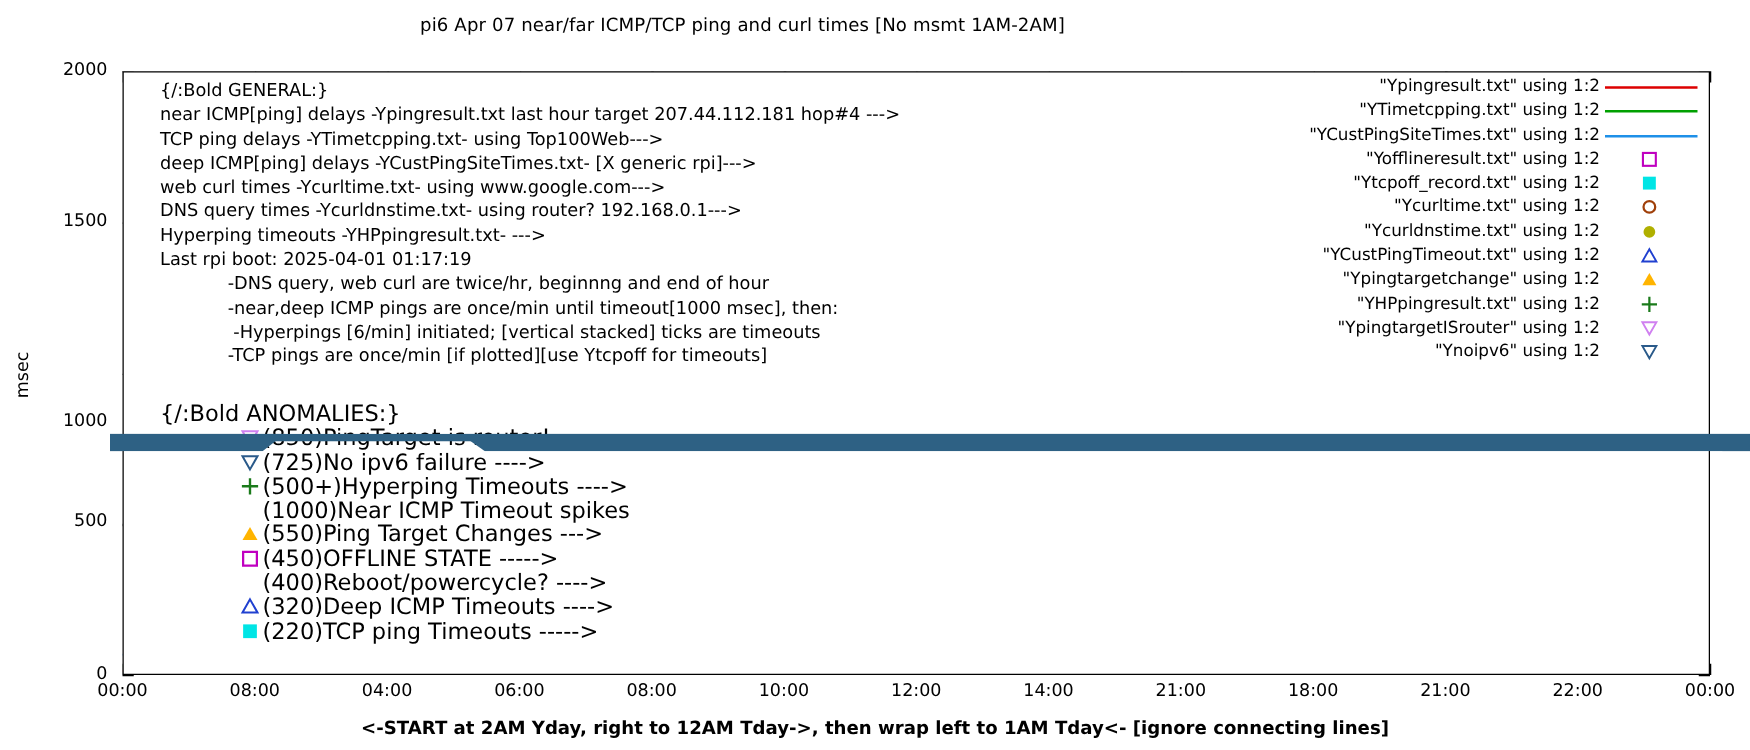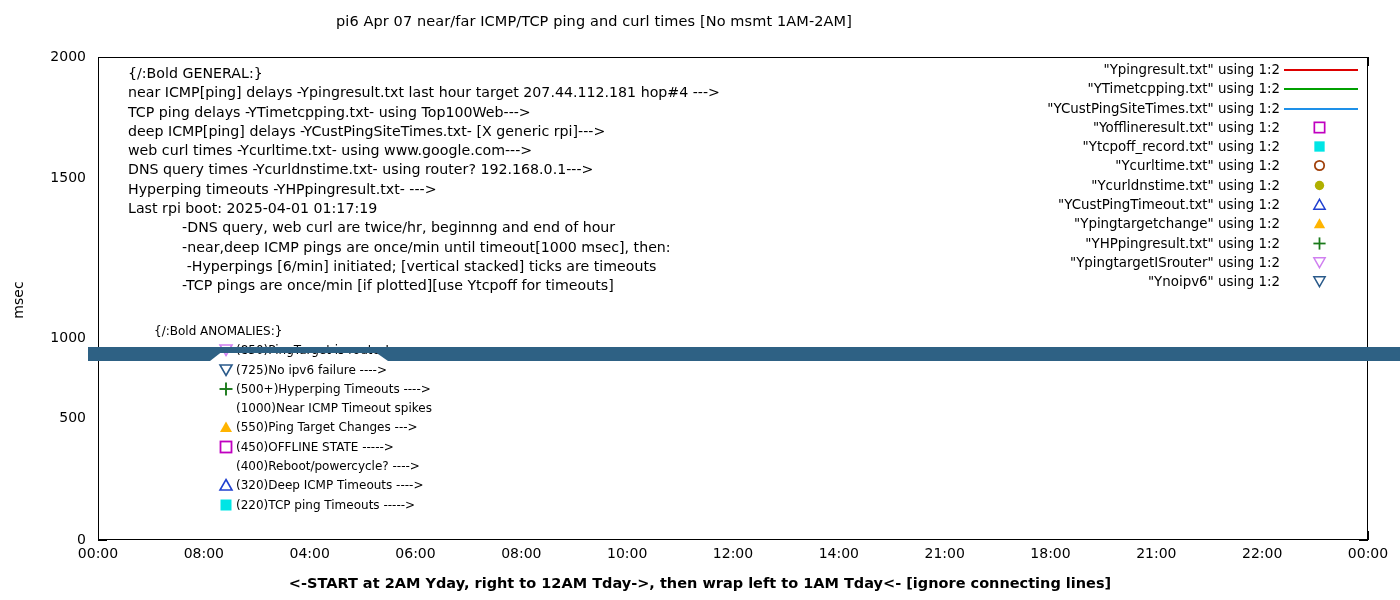--- a/index.html
+++ b/index.html
@@ -21,21 +21,21 @@
   .ytick-lab{width:78px;text-align:right;font-size:14px;left:8px;}
   .xtick-lab{width:70px;text-align:center;font-size:14px;top:545px;}
   .tickmark{background:#000;}
   .ytickmark{left:98px;width:9px;height:1.4px;}
   .ytickmark.r{left:1359px;}
   .xtickmark{top:531px;width:1.4px;height:9px;}
   .xtickmark.t{top:57px;}
 
   
   .genblock{left:128px;top:64px;font-size:14.2px;line-height:19.3px;white-space:pre;}
-  .anomblock{left:128px;top:322px;font-size:12px;line-height:19.3px;white-space:pre;margin-left:26px;}
+  .anomblock{left:128px;top:322px;font-size:18px;line-height:19.3px;white-space:pre;}
   .anomrow{position:relative;height:19.3px;white-space:pre;}
   .anomrow .sym{position:absolute;left:64px;top:1px;width:16px;height:16px;}
   .anomrow .txt{position:absolute;left:82px;top:0;}
 
   
   #legend{left:980px;top:60px;width:300px;font-size:13.4px;line-height:19.3px;
           text-align:right;white-space:pre;}
   .leg-row{position:relative;height:19.3px;}
   .leg-key{position:absolute;left:304px;top:0;width:80px;height:19.3px;}
   .leg-line{position:absolute;left:0;top:9px;width:74px;height:2.2px;}

